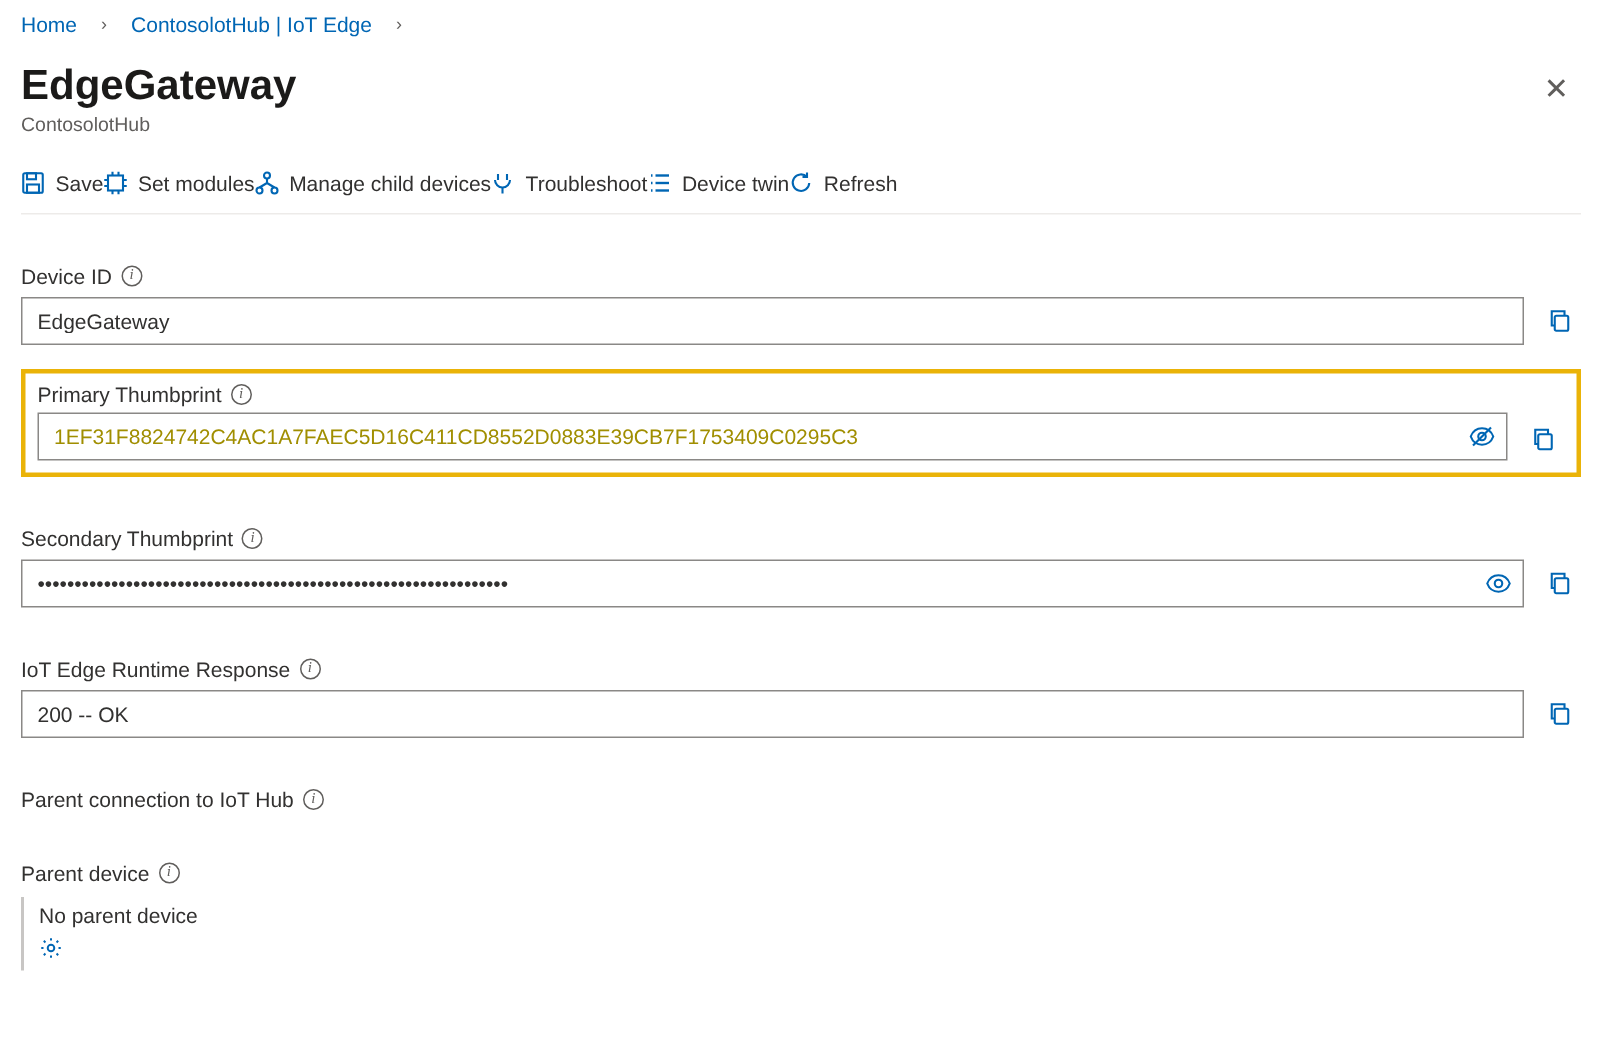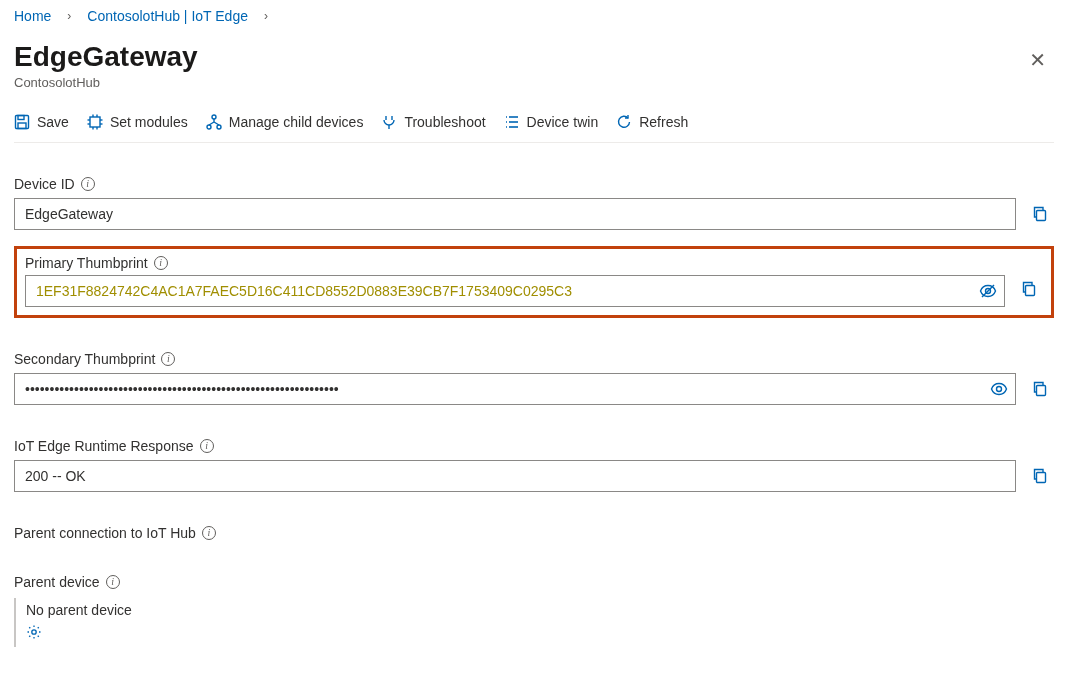--- a/index.html
+++ b/index.html
@@ -44,21 +44,20 @@
     font-size: 20px;
     color: #605e5c;
     cursor: pointer;
     padding: 4px 8px;
     line-height: 1;
     margin-top: 4px;
   }
   .toolbar {
     display: flex;
     align-items: flex-start;
-    gap: 18px;
     margin-top: 18px;
     padding: 6px 0 12px 0;
     border-bottom: 1px solid #edebe9;
     flex-wrap: wrap;
   }
   .tool-item {
     display: flex;
     align-items: center;
     gap: 7px;
     cursor: pointer;
@@ -117,21 +116,21 @@
     align-items:center;
   }
   .copy-btn {
     width: 28px; height: 28px;
     display: flex; align-items: center; justify-content: center;
     color: #0066b4;
     cursor: pointer;
   }
   .copy-btn svg { width: 16px; height: 16px; }
   .highlight-box {
-    border: 3px solid #c2410c;
+    border: 3px solid #eab308;
     padding: 6px 8px 8px 8px;
     margin-top: -2px;
   }
   .highlight-box .field-label-row { margin-bottom: 4px; }
   .yellow-text input {
     color: #a08e00 !important;
     font-weight: 400;
   }
   .radio-group { margin-top: 10px; }
   .radio-item {
@@ -252,21 +251,21 @@
         </svg>
     </div>
   </div>
 </div>
 
 <div class="form-section highlight-box" style="margin-top:16px;">
   <div class="field-label-row">
     <span>Primary Thumbprint</span>
     <span class="info-icon">i</span>
   </div>
-  <div class="field-row yellow-text" style="align-items:flex-start;">
+  <div class="field-row yellow-text" style="align-items:flex-end;">
     <div class="eye-wrap">
       <input class="text-input with-eye" type="text" readonly="" value="1EF31F8824742C4AC1A7FAEC5D16C411CD8552D0883E39CB7F1753409C0295C3" style="">
       <span class="eye-icon">
         <svg width="18" height="18" viewBox="0 0 18 18" stroke="#0066b4" fill="none" stroke-width="1.4">
             <path d="M1.5 9 C3 5 6 3.5 9 3.5 C12 3.5 15 5 16.5 9 C15 13 12 14.5 9 14.5 C6 14.5 3 13 1.5 9 Z"></path>
             <circle cx="9" cy="9" r="2.5"></circle>
             <line x1="3" y1="15" x2="15" y2="3"></line>
           </svg>
       </span>
     </div>

